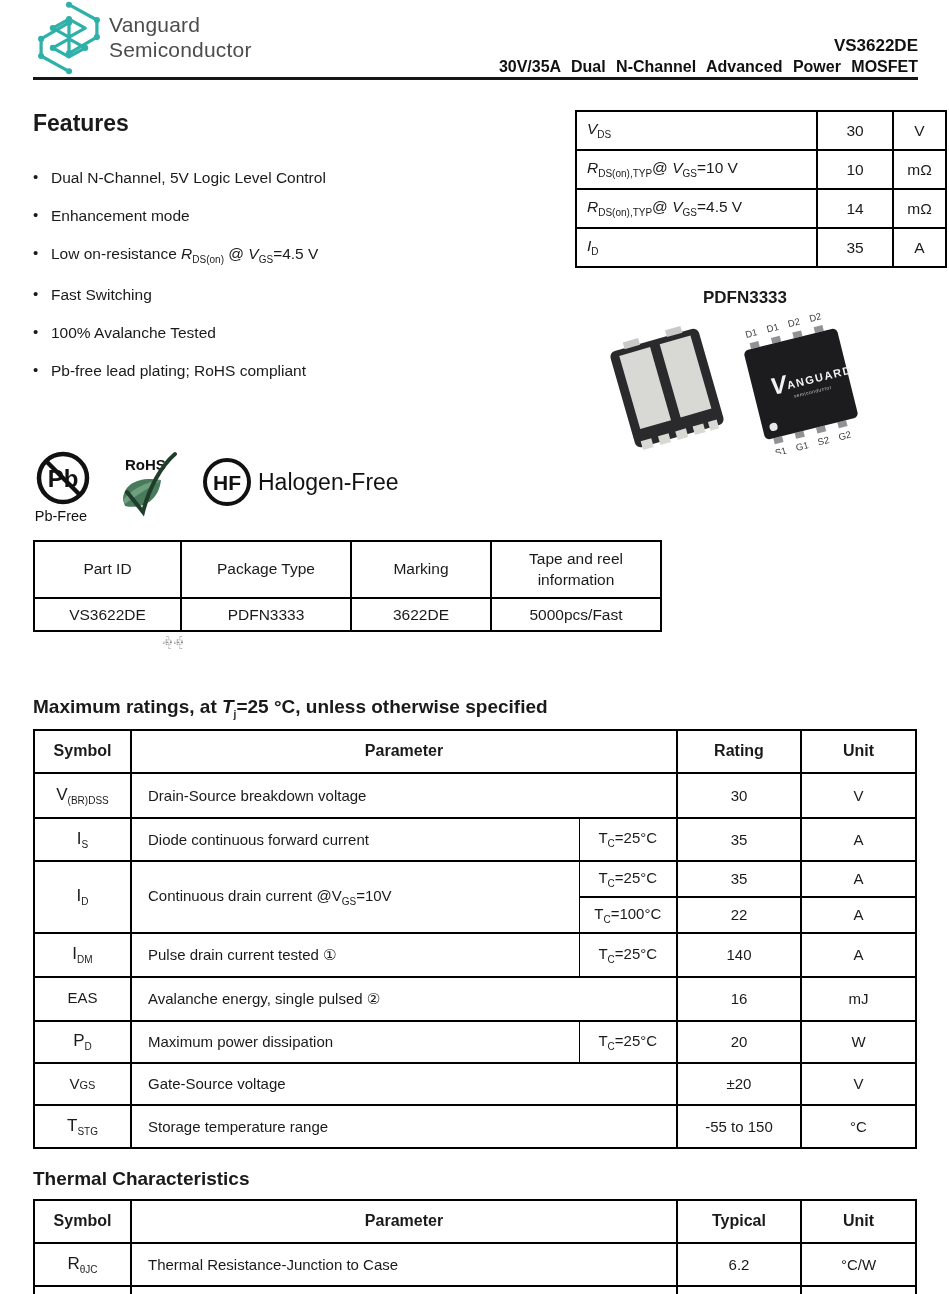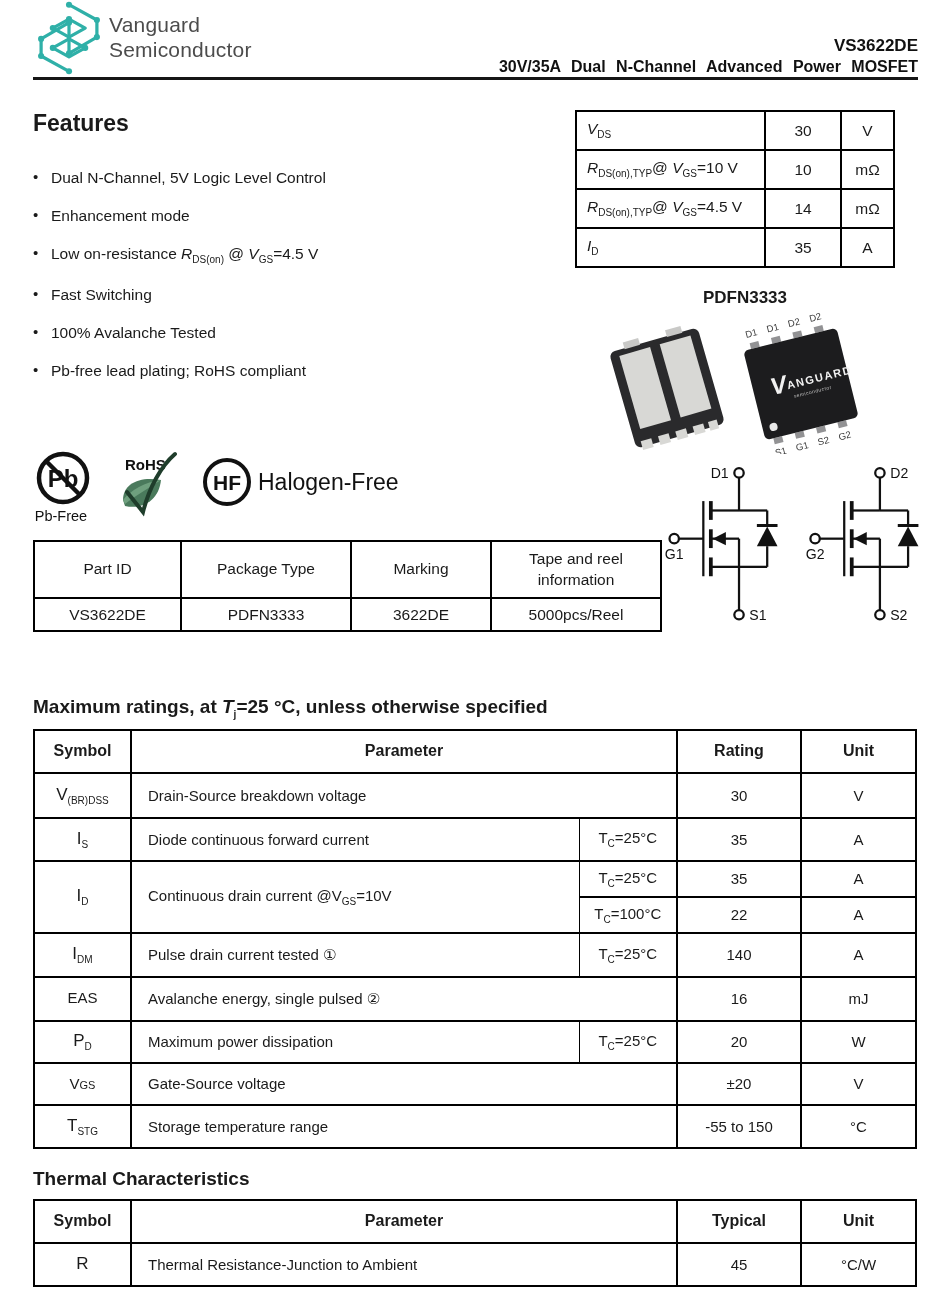--- a/index.html
+++ b/index.html
@@ -22,30 +22,30 @@
   .part-no { font-size:17px; font-weight:bold; color:#111; margin-bottom:2px; }
   .subtitle { font-size:16px; font-weight:bold; color:#111; word-spacing:6px; }
 
   
   .row1 { display:flex; justify-content:space-between; margin:30px 34px 0 33px; height:332px; }
   .features-title { font-size:23px; font-weight:bold; margin-bottom:32px; }
   .feat-item { display:flex; font-size:15.5px; margin-bottom:21px; line-height:1.1; }
   .feat-bullet { width:18px; font-size:15px; }
   .it { font-style:italic; }
   sub { font-size:10px; }
-  .spec-table { border-collapse:collapse; width:320px; table-layout:fixed; }
+  .spec-table { border-collapse:collapse; width:372px; table-layout:fixed; }
   .spec-table td { border:2px solid #000; height:39px; font-size:15.5px; }
   .spec-table td.lbl { padding-left:10px; }
   .spec-table td.val { width:76px; text-align:center; }
   .spec-table td.unit { width:53px; text-align:center; }
   .pkg-block { width:340px; }
   .pkg-title { text-align:center; font-size:17px; font-weight:bold; margin:20px 0 4px 0; }
 
   
-  .row2 { display:flex; justify-content:flex-end; margin:8px 24px 0 33px; height:200px; }
+  .row2 { display:flex; justify-content:flex-end; margin:8px 24px 0 33px; height:200px;flex-direction:column; }
   .badges { margin-bottom:10px; }
   .ordering { border-collapse:collapse; width:627px; table-layout:fixed; }
   .ordering td { border:2px solid #000; text-align:center; font-size:15.5px; }
   .ordering .hdr td { height:57px; line-height:1.35; padding:2px 14px; }
   .ordering .dat td { height:33px; }
 
   
   .sec-title { font-size:19px; font-weight:bold; margin:0 0 9px 33px; }
   .mr-title { margin-top:46px; }
   .th-title { margin-top:19px; }
@@ -236,21 +236,21 @@
             <tr class="hdr">
           <td style="width:147px;">Part ID</td>
           <td style="width:170px;">Package Type</td>
           <td style="width:140px;">Marking</td>
           <td style="width:170px;">Tape and reel information</td>
         </tr>
         <tr class="dat">
           <td>VS3622DE</td>
           <td>PDFN3333</td>
           <td>3622DE</td>
-          <td>5000pcs/Reel</td>
+          <td>5000pcs/Fast</td>
         </tr>
       </tbody>
         </table>
     </div>
 
     <svg width="280" height="190" viewBox="0 0 280 190" style="margin-top:4px;">
       <g stroke="#111" stroke-width="2.4" fill="none">
 
         <g>
           <circle cx="82" cy="14" r="5" fill="#fff"></circle>
@@ -398,20 +398,26 @@
         <col style="width:115px">
       </colgroup>
     <tbody>
         <tr class="hd">
       <td>Symbol</td>
       <td>Parameter</td>
       <td>Typical</td>
       <td>Unit</td>
     </tr>
     <tr>
+      <td class="sym"><span>R</span><sub>θJC</sub></td>
+      <td class="par">Thermal Resistance-Junction to Case</td>
+      <td class="rat">6.2</td>
+      <td class="uni">°C/W</td>
+    </tr>
+    <tr>
       <td class="sym"><span>R</span></td>
       <td class="par">Thermal Resistance-Junction to Ambient</td>
       <td class="rat">45</td>
       <td class="uni">°C/W</td>
     </tr>
   </tbody>
     </table>
 
 </div>
 

